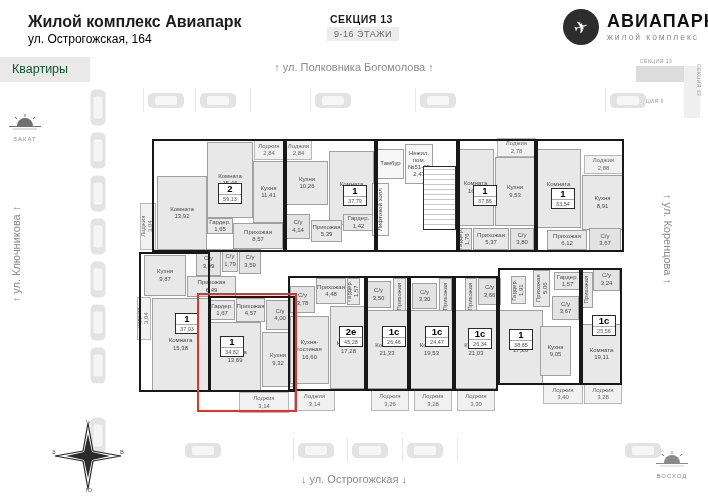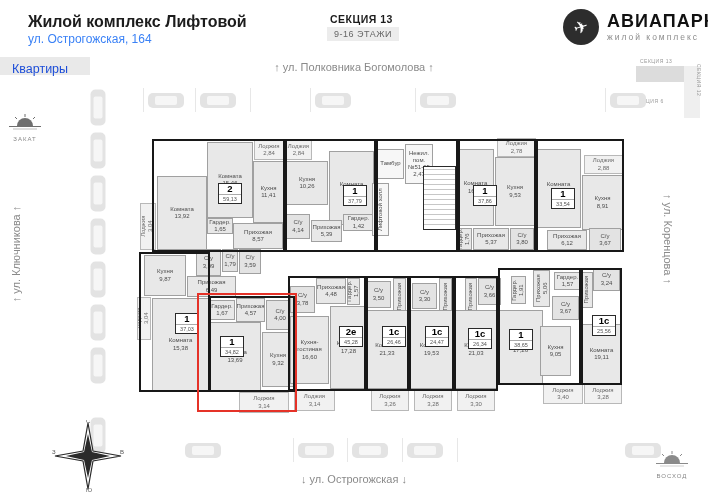--- a/index.html
+++ b/index.html
@@ -1,29 +1,29 @@
 <!DOCTYPE html>
 <html><head>
 <meta charset="utf-8">
 <style>
   html,body{margin:0;padding:0;background:#fff;font-family:"Liberation Sans",sans-serif;}
   #stage{position:relative;width:708px;height:500px;background:#fff;overflow:hidden;}
 
   
   .hdr-title{position:absolute;left:28px;top:13px;font-size:16px;font-weight:bold;color:#1c1c1c;}
-  .hdr-addr{position:absolute;left:28px;top:32px;font-size:12px;color:#3b82f6;}
+  .hdr-addr{position:absolute;left:28px;top:32px;font-size:12px;color:#000000;}
   .hdr-sec{position:absolute;left:330px;top:13px;font-size:10.5px;font-weight:bold;color:#1c1c1c;letter-spacing:.5px;}
   .hdr-floors{position:absolute;left:327px;top:27px;font-size:9px;color:#666;background:#ececec;padding:2px 7px;letter-spacing:.5px;}
   .brand{position:absolute;left:563px;top:9px;display:flex;align-items:center;}
   .brand-circle{width:36px;height:36px;border-radius:50%;background:#2d2d2d;display:flex;align-items:center;justify-content:center;color:#fff;font-size:17px;transform:none;}
   .brand-circle span{display:block;transform:rotate(-18deg);}
   .brand-txt{margin-left:8px;}
   .brand-name{font-size:18px;font-weight:bold;letter-spacing:1px;color:#111;line-height:1;}
   .brand-tag{font-size:8.5px;color:#8d8d8d;letter-spacing:2px;margin-top:2px;}
-  .tab{position:absolute;left:0;top:57px;width:90px;height:18px;background:#e9e9e9;color:#1d4ed8;
+  .tab{position:absolute;left:0;top:57px;width:90px;height:25px;background:#e9e9e9;color:#14532d;
        font-size:12.5px;line-height:25px;padding-left:12px;box-sizing:border-box;}
 
   
   .street{position:absolute;color:#8a8a8a;font-size:11px;white-space:nowrap;text-align:center;}
   .street-top{left:0;right:0;top:61px;}
   .street-bottom{left:0;right:0;top:473px;}
   .street-left{left:-54px;top:248px;width:140px;transform:rotate(-90deg);}
   .street-right{left:598px;top:233px;width:140px;transform:rotate(90deg);}
   .sunmark{position:absolute;text-align:center;color:#777;}
   .sunmark .cap{font-size:6px;letter-spacing:1px;color:#888;margin-top:1px;}
@@ -66,21 +66,21 @@
   .red-box{position:absolute;border:2.5px solid #e53228;z-index:8;box-sizing:border-box;}
 
   
   .compass{position:absolute;left:52px;top:420px;z-index:3;}
 </style>
 </head>
 <body>
 
 <div id="stage">
 
-  <div class="hdr-title">Жилой комплекс Лифтовой</div>
+  <div class="hdr-title">Жилой комплекс Авиапарк</div>
   <div class="hdr-addr">ул. Острогожская, 164</div>
   <div class="hdr-sec">СЕКЦИЯ 13</div>
   <div class="hdr-floors">9-16 ЭТАЖИ</div>
   <div class="brand">
     <div class="brand-circle">
         <span>✈</span>
       </div>
     <div class="brand-txt">
       <div class="brand-name">АВИАПАРК</div>
       <div class="brand-tag">жилой комплекс</div>

